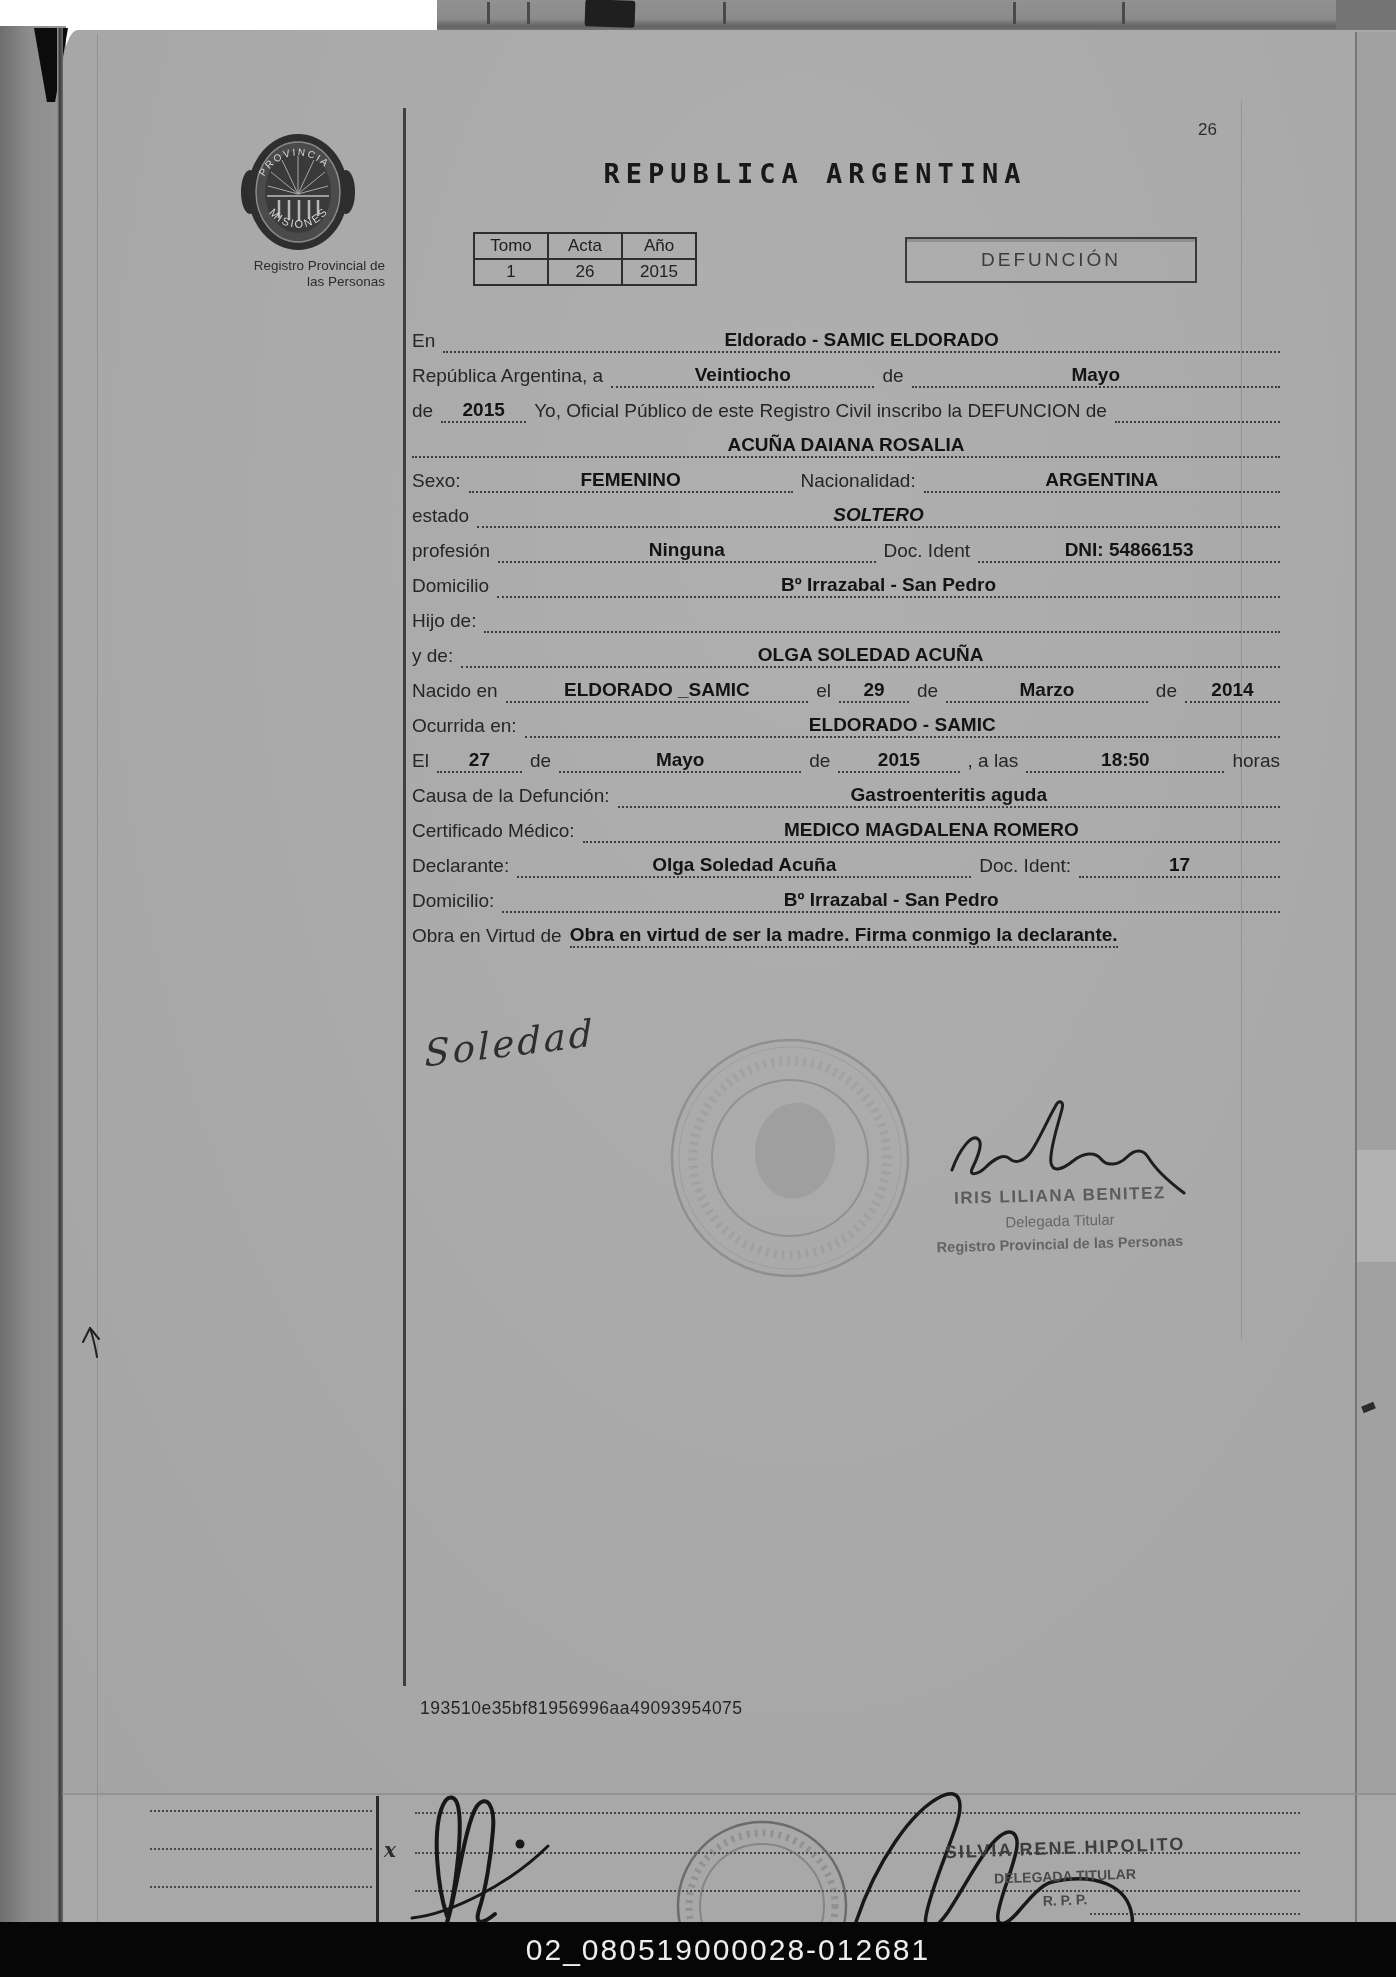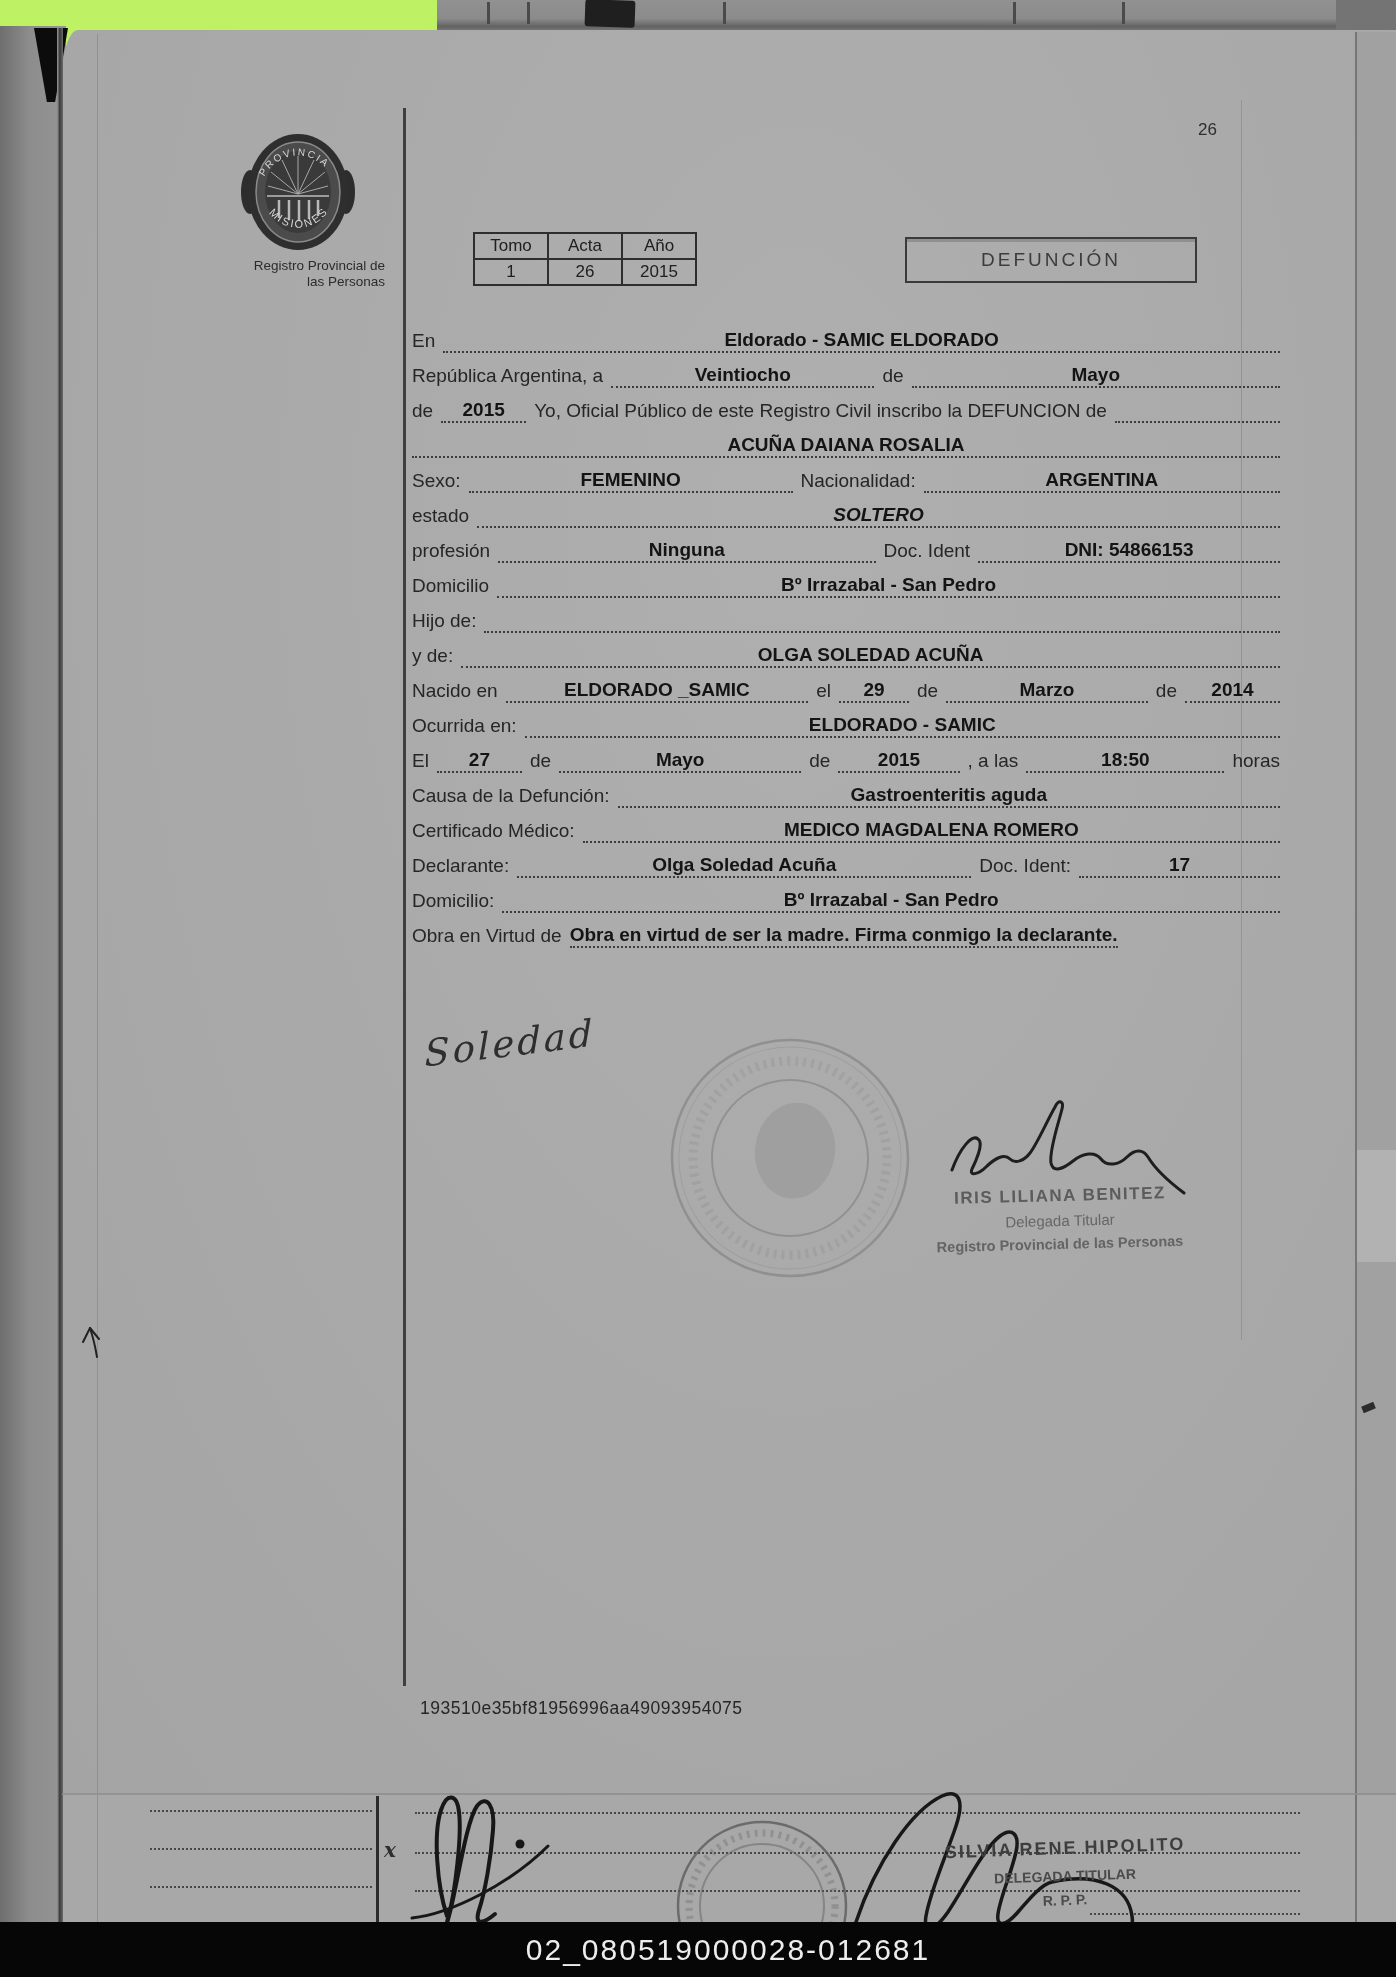--- a/index.html
+++ b/index.html
@@ -1,16 +1,16 @@
 <!DOCTYPE html>
 <html><head>
 <meta charset="utf-8">
 <style>
   html,body{margin:0;padding:0;background:#000;}
-  .scan{position:relative;width:1396px;height:1977px;background:#bef264;overflow:hidden;
+  .scan{position:relative;width:1396px;height:1977px;background:#ffffff;overflow:hidden;
         font-family:"Liberation Sans",sans-serif;color:#222;}
   .abs{position:absolute;}
 
   
   .top-band{left:437px;top:0;width:959px;height:34px;
     background:linear-gradient(180deg,#919191 0%,#8b8b8b 55%,#636363 78%,#868686 100%);z-index:1;}
   .band-mark{position:absolute;top:2px;width:3px;height:22px;background:#4a4a4a;}
   .band-blob{position:absolute;left:148px;top:0;width:50px;height:27px;background:#1f1f1f;border-radius:3px;transform:rotate(2deg);}
   .band-end{position:absolute;right:0;top:0;width:60px;height:30px;background:#747474;}
   .left-pages{left:0;top:26px;width:66px;height:1951px;
@@ -140,20 +140,21 @@
       <text font-family="Liberation Sans, sans-serif" font-size="11" fill="#d6d6d6" letter-spacing="2">
         <textPath href="#arcB" startOffset="12%">MISIONES</textPath>
       </text>
     </svg>
   </div>
   <div class="abs seal-caption">
     <div>Registro Provincial de</div>
     <div>las Personas</div>
   </div>
 
+  <div class="abs doc-title">REPUBLICA ARGENTINA</div>
 
   <table class="abs rec-table">
     <tbody>
         <tr>
       <td>Tomo</td>
       <td>Acta</td>
       <td>Año</td>
     </tr>
     <tr>
       <td>1</td>

